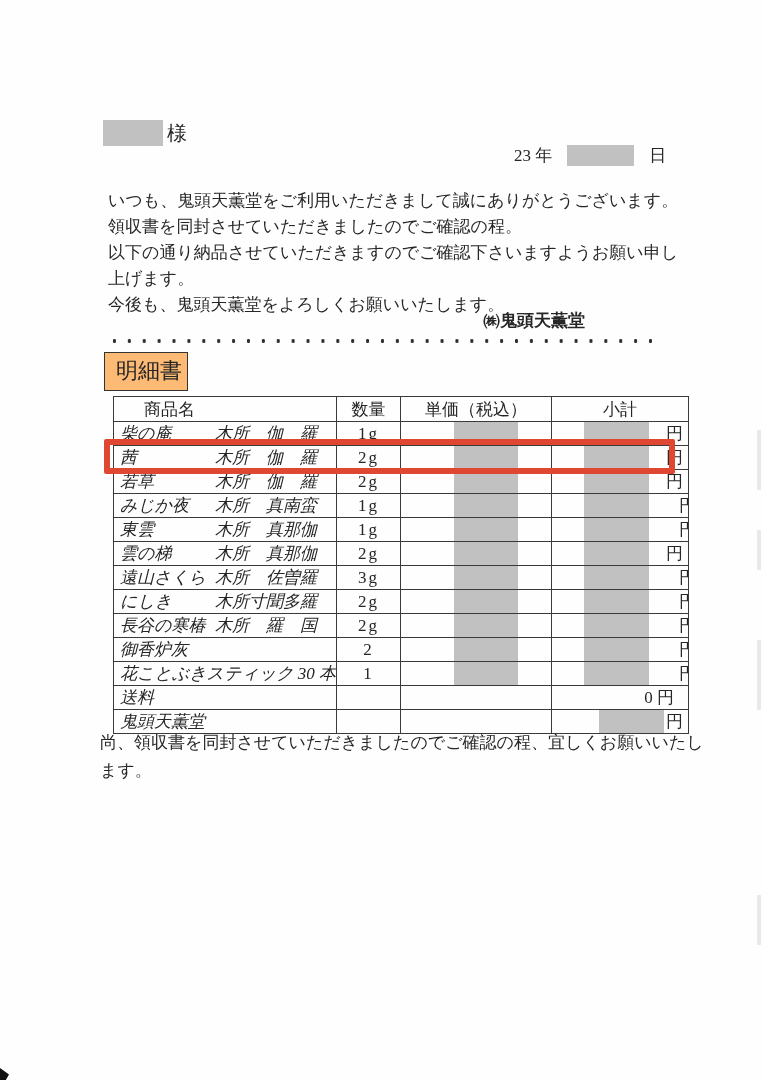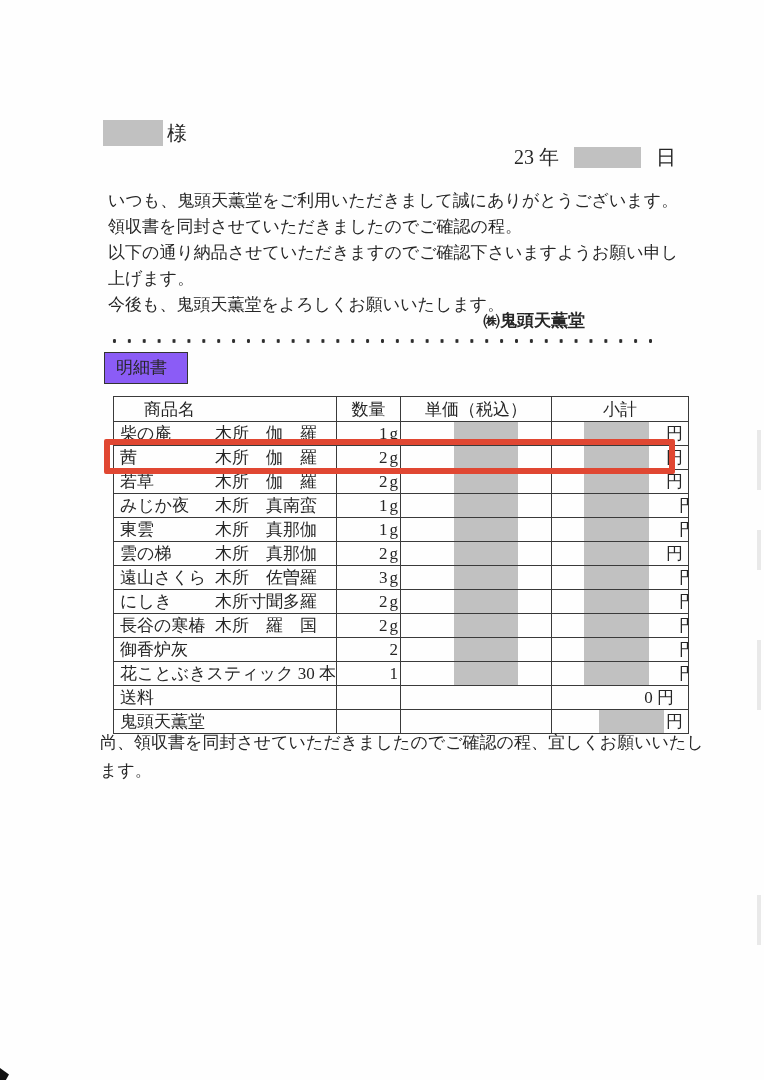--- a/index.html
+++ b/index.html
@@ -6,47 +6,47 @@
   .page{
     position:relative;width:764px;height:1080px;background:#fefefe;
     font-family:"Liberation Serif","DejaVu Serif",serif;
     color:#262626;overflow:hidden;
   }
   
   .recipient{position:absolute;left:103px;top:120px;display:flex;align-items:flex-end;gap:4px;}
   .name-redact{width:60px;height:26px;background:var(--redact,#c1c1c1);}
   .honorific{font-size:20px;line-height:26px;}
   
-  .date-line{position:absolute;left:514px;top:144px;display:flex;align-items:center;gap:15px;font-size:20px;}
+  .date-line{position:absolute;left:514px;top:144px;display:flex;align-items:center;gap:15px;font-size:17px;}
   .date-redact{width:67px;height:21px;background:var(--redact,#c1c1c1);}
   
   .greeting{position:absolute;left:108px;top:188px;width:586px;font-size:17px;line-height:26px;}
   .greeting p{margin:0;}
   .signature{position:absolute;left:483px;top:309px;font-size:17px;font-weight:bold;}
   
   .dotted{position:absolute;left:105px;top:337px;width:552px;height:6px;
     background-image:radial-gradient(circle,#2e2e2e 1.7px,transparent 2px);
     background-size:14.9px 6px;background-repeat:repeat-x;background-position:2px 1px;}
   
   .section-box{position:absolute;left:104px;top:352px;border:1.4px solid #333;
-    padding:3px 20px 4px 11px;font-size:17px;background:#8b5cf6;}
+    padding:3px 5px 4px 11px;font-size:22px;background:#fdba74;}
   
   .detail-table{position:absolute;left:113px;top:396px;border-collapse:collapse;table-layout:fixed;
     font-size:17px;}
   .detail-table col.c1{width:200px;} .detail-table col.c2{width:64px;}
   .detail-table col.c3{width:151px;} .detail-table col.c4{width:137px;}
   .detail-table th,.detail-table td{border:1px solid #3a3a3a;padding:0;position:relative;
     font-weight:normal;overflow:hidden;}
   .detail-table tr{height:23.5px;}
   .detail-table tr.head{height:25px;}
   th.h-prod{text-align:left;padding-left:30px;}
   th{text-align:center;}
-  td.c-name{padding-left:6px;white-space:nowrap;}
+  td.c-name{padding-left:6px;white-space:nowrap;font-style:italic;}
   .pname{display:inline-block;min-width:95px;}
-  td.c-qty{text-align:right;letter-spacing:2px;}
+  td.c-qty{text-align:center;letter-spacing:2px;}
   .redact{position:absolute;top:0;bottom:0;background:var(--redact,#c1c1c1);}
   .unit-redact{left:53px;width:64px;}
   .sub-redact{left:32px;width:65px;}
   .sub-redact.total-pos{left:47px;}
   .amount{position:absolute;right:5px;top:0;line-height:23.5px;}
   .amount.clip{right:-8px;}
   .amount.plain{right:14px;}
   
   .highlight-rect{position:absolute;left:104px;top:439px;width:559px;height:23px;
     border:6px solid var(--hl,#e04732);border-radius:2px;background:transparent;}

